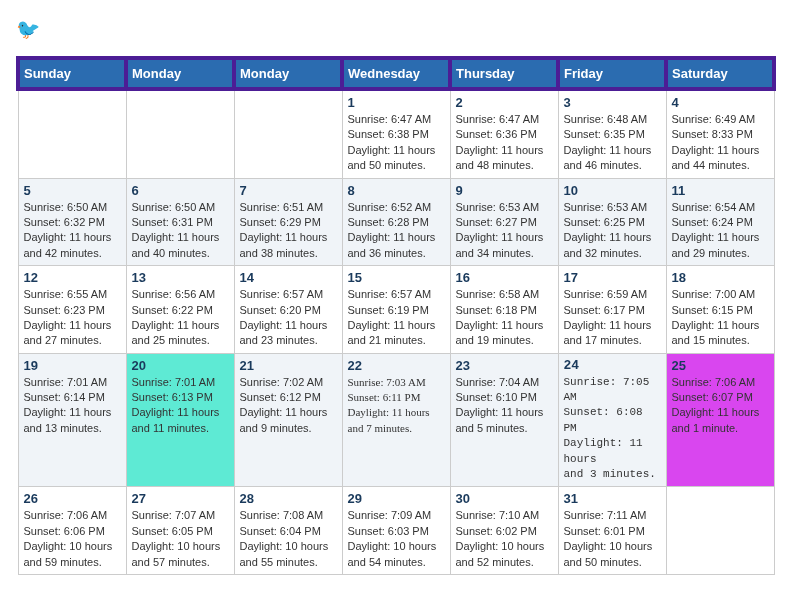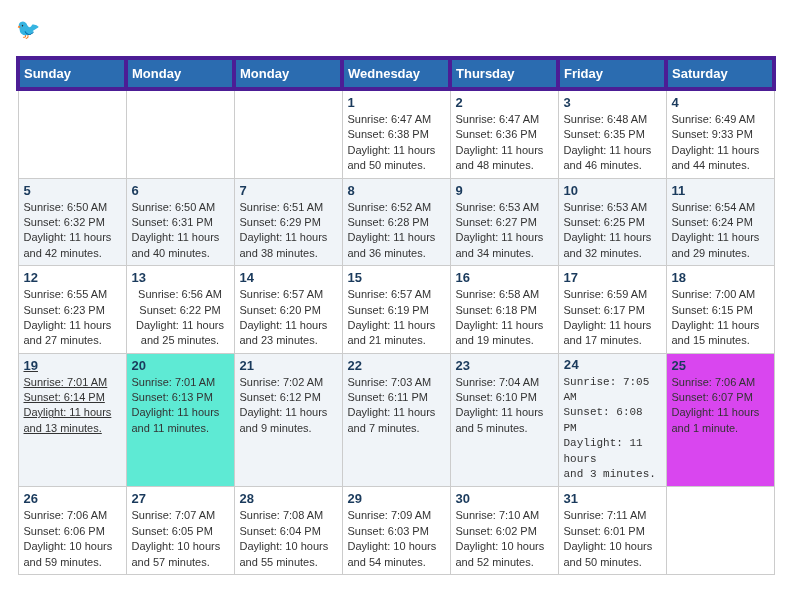--- a/index.html
+++ b/index.html
@@ -144,21 +144,21 @@
         <td>
           <span class="day-number">3</span>
           <div class="day-info" style="white-space: pre-line;">Sunrise: 6:48 AM
 Sunset: 6:35 PM
 Daylight: 11 hours
 and 46 minutes.</div>
         </td>
         <td>
           <span class="day-number">4</span>
           <div class="day-info" style="white-space: pre-line;">Sunrise: 6:49 AM
-Sunset: 9:33 PM
+Sunset: 8:33 PM
 Daylight: 11 hours
 and 44 minutes.</div>
         </td>
       </tr>
       <tr>
         <td style="background: rgb(240, 244, 248);">
           <span class="day-number">5</span>
           <div class="day-info" style="white-space: pre-line;">Sunrise: 6:50 AM
 Sunset: 6:32 PM
 Daylight: 11 hours
@@ -210,21 +210,21 @@
       <tr>
         <td>
           <span class="day-number">12</span>
           <div class="day-info" style="white-space: pre-line;">Sunrise: 6:55 AM
 Sunset: 6:23 PM
 Daylight: 11 hours
 and 27 minutes.</div>
         </td>
         <td>
           <span class="day-number">13</span>
-          <div class="day-info" style="white-space: pre-line; text-align: center;">Sunrise: 6:56 AM
+          <div class="day-info" style="white-space: pre-line;">Sunrise: 6:56 AM
 Sunset: 6:22 PM
 Daylight: 11 hours
 and 25 minutes.</div>
         </td>
         <td>
           <span class="day-number">14</span>
           <div class="day-info" style="white-space: pre-line;">Sunrise: 6:57 AM
 Sunset: 6:20 PM
 Daylight: 11 hours
 and 23 minutes.</div>
@@ -252,21 +252,21 @@
         </td>
         <td>
           <span class="day-number">18</span>
           <div class="day-info" style="white-space: pre-line;">Sunrise: 7:00 AM
 Sunset: 6:15 PM
 Daylight: 11 hours
 and 15 minutes.</div>
         </td>
       </tr>
       <tr>
-        <td style="background: rgb(240, 244, 248); text-decoration: underline;">
+        <td style="background: rgb(240, 244, 248);">
           <span class="day-number">19</span>
           <div class="day-info" style="white-space: pre-line;">Sunrise: 7:01 AM
 Sunset: 6:14 PM
 Daylight: 11 hours
 and 13 minutes.</div>
         </td>
         <td style="background: #5eead4;">
           <span class="day-number">20</span>
           <div class="day-info" style="white-space: pre-line;">Sunrise: 7:01 AM
 Sunset: 6:13 PM
@@ -275,21 +275,21 @@
         </td>
         <td style="background: rgb(240, 244, 248);">
           <span class="day-number">21</span>
           <div class="day-info" style="white-space: pre-line;">Sunrise: 7:02 AM
 Sunset: 6:12 PM
 Daylight: 11 hours
 and 9 minutes.</div>
         </td>
         <td style="background: rgb(240, 244, 248);">
           <span class="day-number">22</span>
-          <div class="day-info" style="white-space: pre-line;">Sunrise: 7:03 AM
+          <div class="day-info" style="white-space: pre-line; font-family: Liberation Serif, serif;">Sunrise: 7:03 AM
 Sunset: 6:11 PM
 Daylight: 11 hours
 and 7 minutes.</div>
         </td>
         <td style="background: rgb(240, 244, 248); margin-left: 41px;">
           <span class="day-number">23</span>
           <div class="day-info" style="white-space: pre-line;">Sunrise: 7:04 AM
 Sunset: 6:10 PM
 Daylight: 11 hours
 and 5 minutes.</div>

